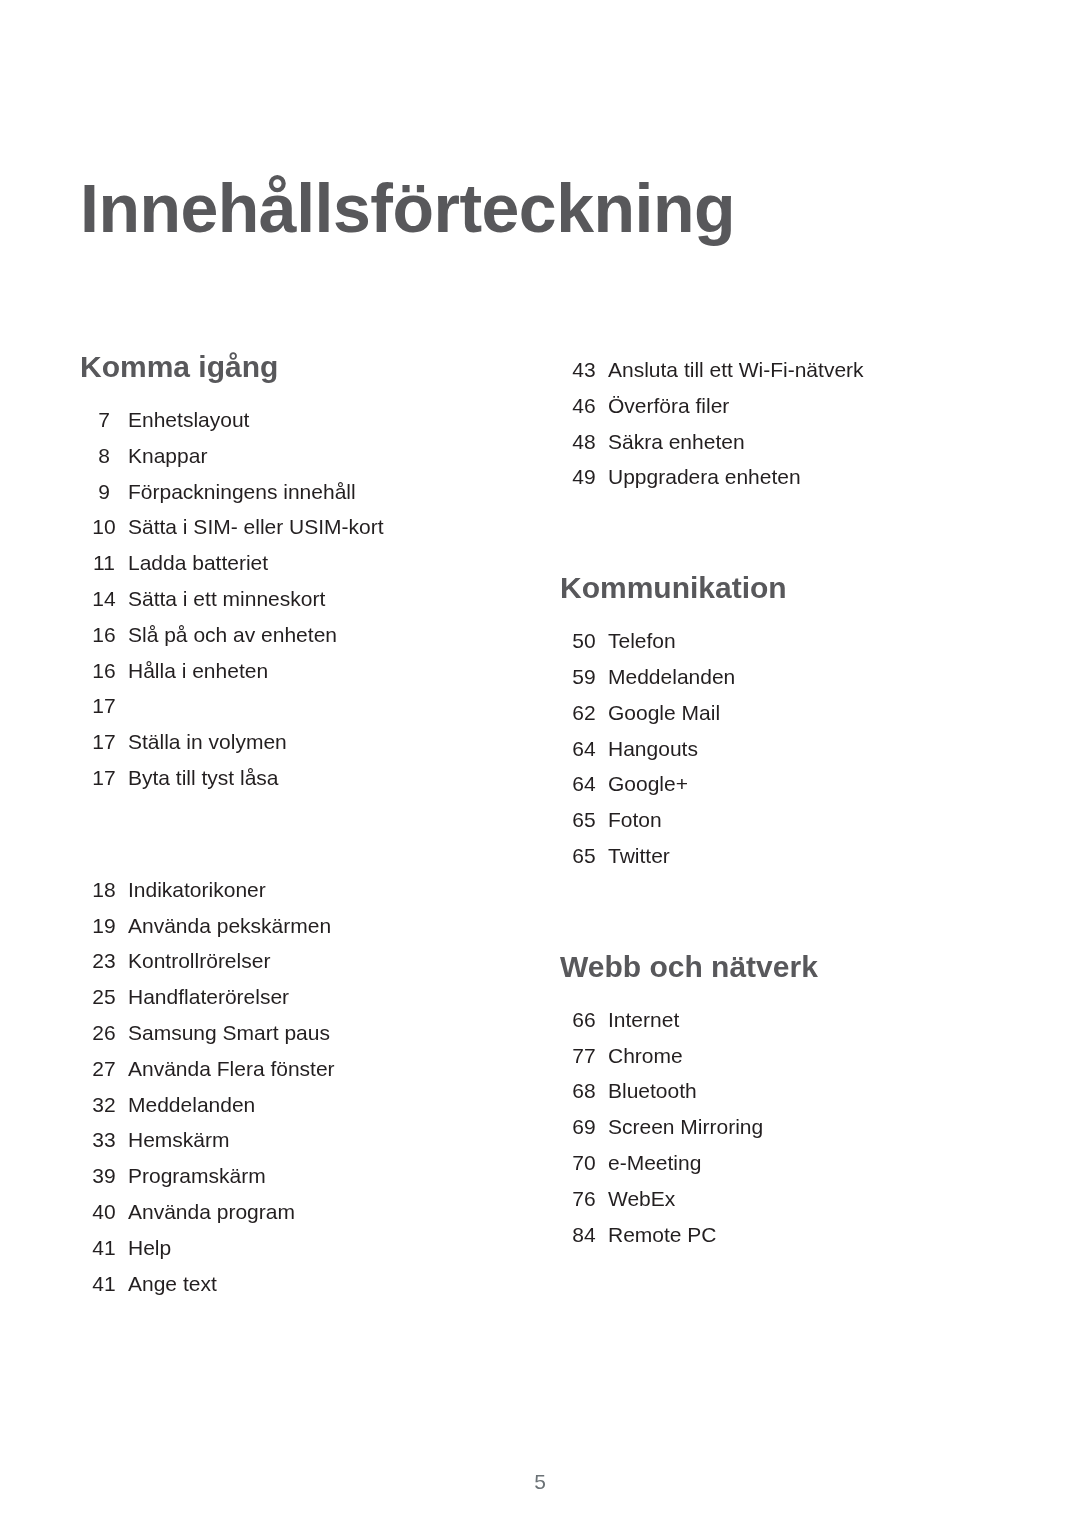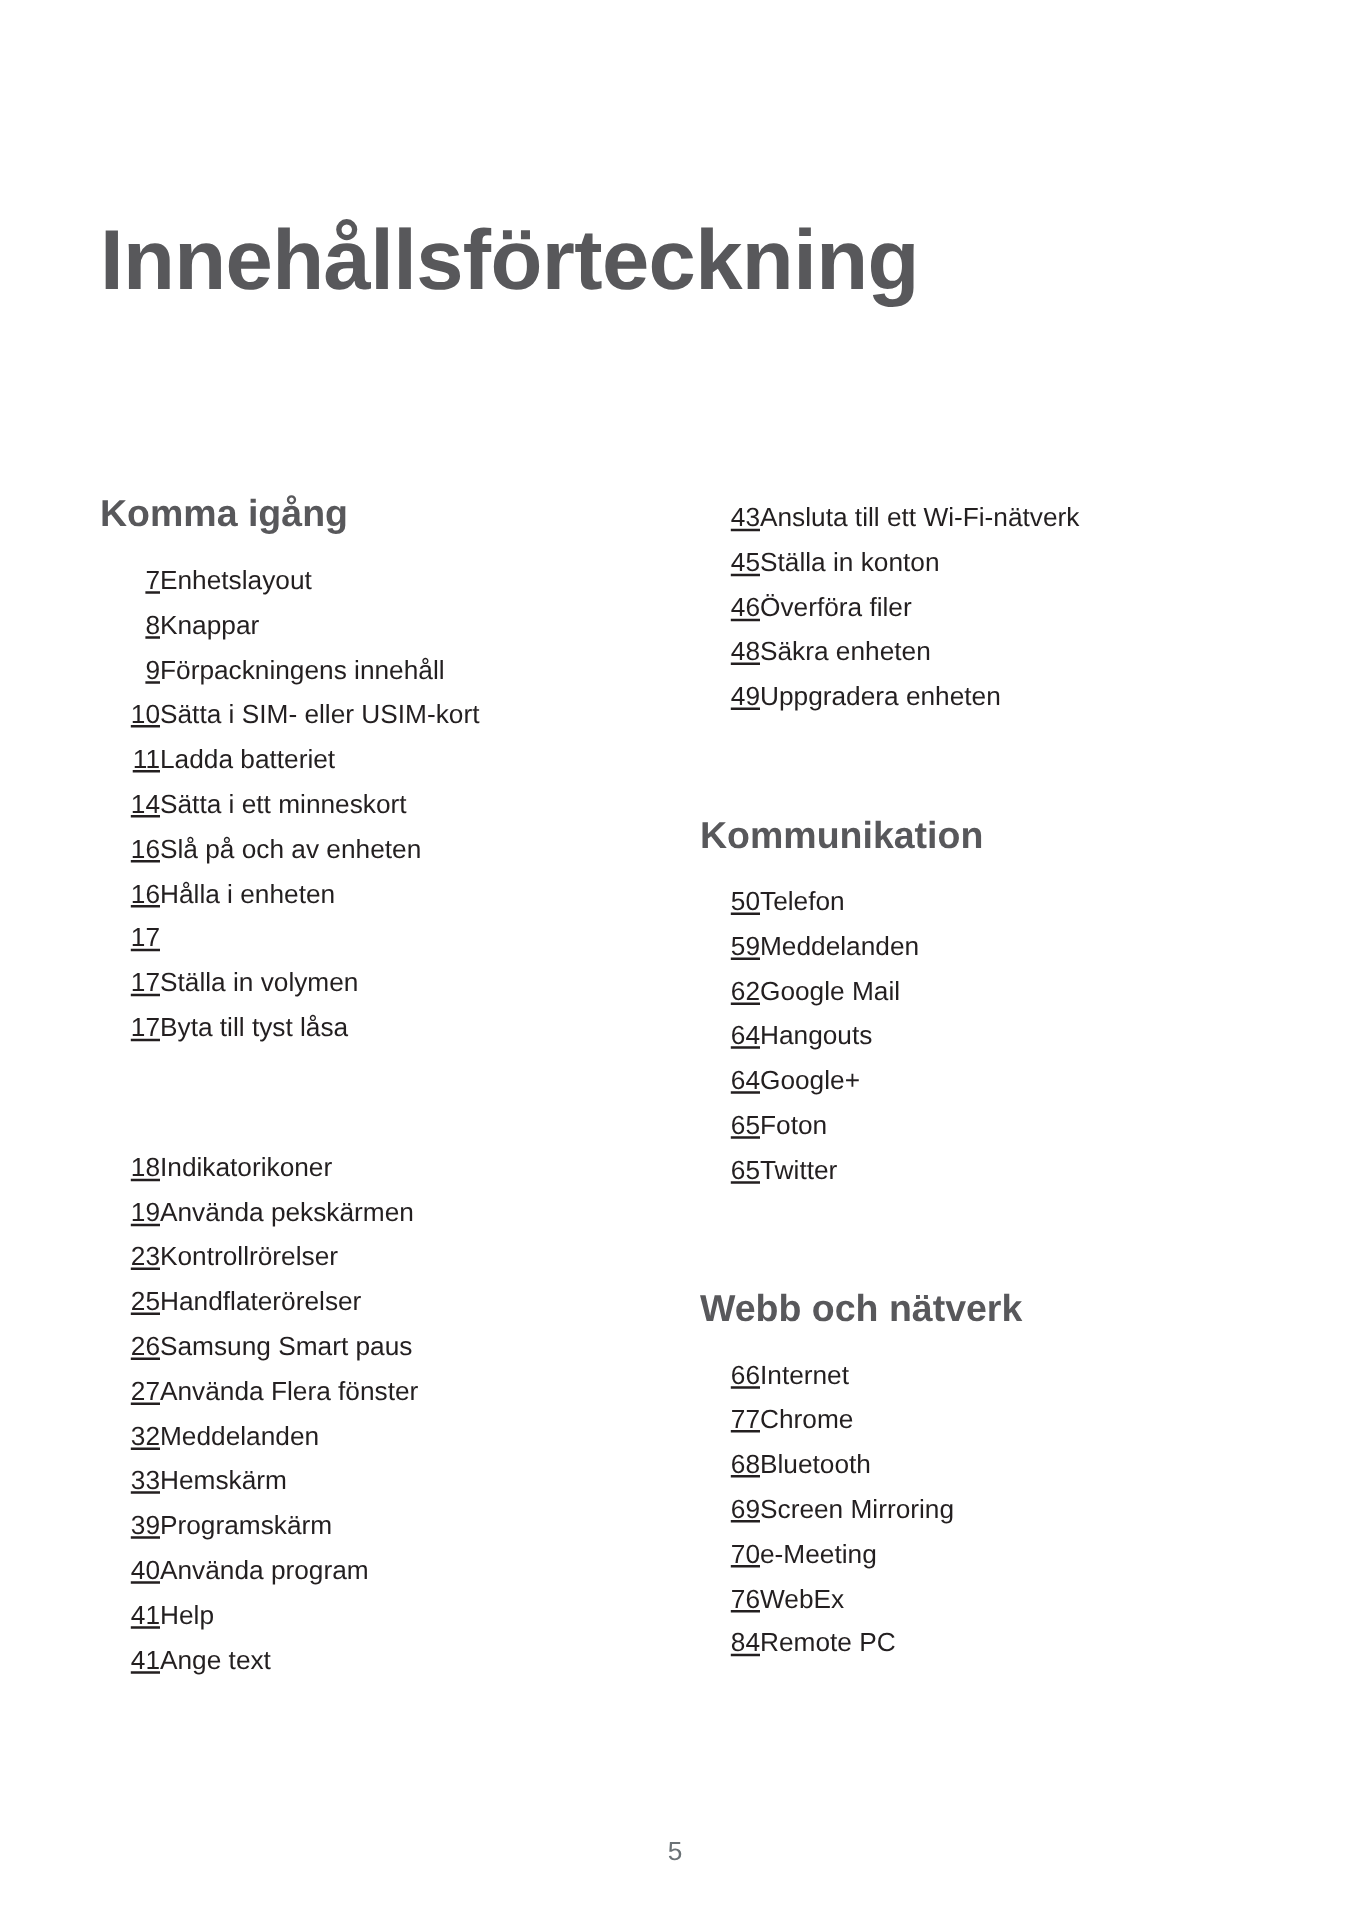--- a/index.html
+++ b/index.html
@@ -39,21 +39,20 @@
     left: 0;
     top: 352px;
     width: 1080px;
     display: flex;
     flex-direction: row;
     align-items: flex-start;
   }
   .col {
     display: flex;
     flex-direction: column;
-    margin-top: 45px;
   }
   .col-left {
     width: 480px;
     padding-left: 80px;
     box-sizing: border-box;
   }
   .col-right {
     width: 500px;
     padding-left: 80px;
     box-sizing: border-box;
@@ -79,24 +78,23 @@
     flex-direction: row;
     align-items: baseline;
     height: 35.8px;
     font-size: 21px;
     color: #231f20;
     line-height: 35.8px;
   }
   .toc-page {
     width: 48px;
     flex: 0 0 48px;
-    text-align: right;
+    text-align: center;
     color: #231f20;
     font-size: 21px;
-    text-decoration: underline;
   }
   .toc-label {
     white-space: nowrap;
     color: #231f20;
     font-size: 21px;
   }
 
   
   .gap-left-1 { height: 76px; }
   .gap-right-1 { height: 78px; }
@@ -232,24 +230,20 @@
 
     <div class="col col-right">
 
       <div class="section">
         <ul class="section-list">
           <li class="toc-entry">
             <span class="toc-page">43</span>
             <span class="toc-label">Ansluta till ett Wi-Fi-nätverk</span>
           </li>
           <li class="toc-entry">
-            <span class="toc-page">45</span>
-            <span class="toc-label">Ställa in konton</span>
-          </li>
-          <li class="toc-entry">
             <span class="toc-page">46</span>
             <span class="toc-label">Överföra filer</span>
           </li>
           <li class="toc-entry">
             <span class="toc-page">48</span>
             <span class="toc-label">Säkra enheten</span>
           </li>
           <li class="toc-entry">
             <span class="toc-page">49</span>
             <span class="toc-label">Uppgradera enheten</span>

